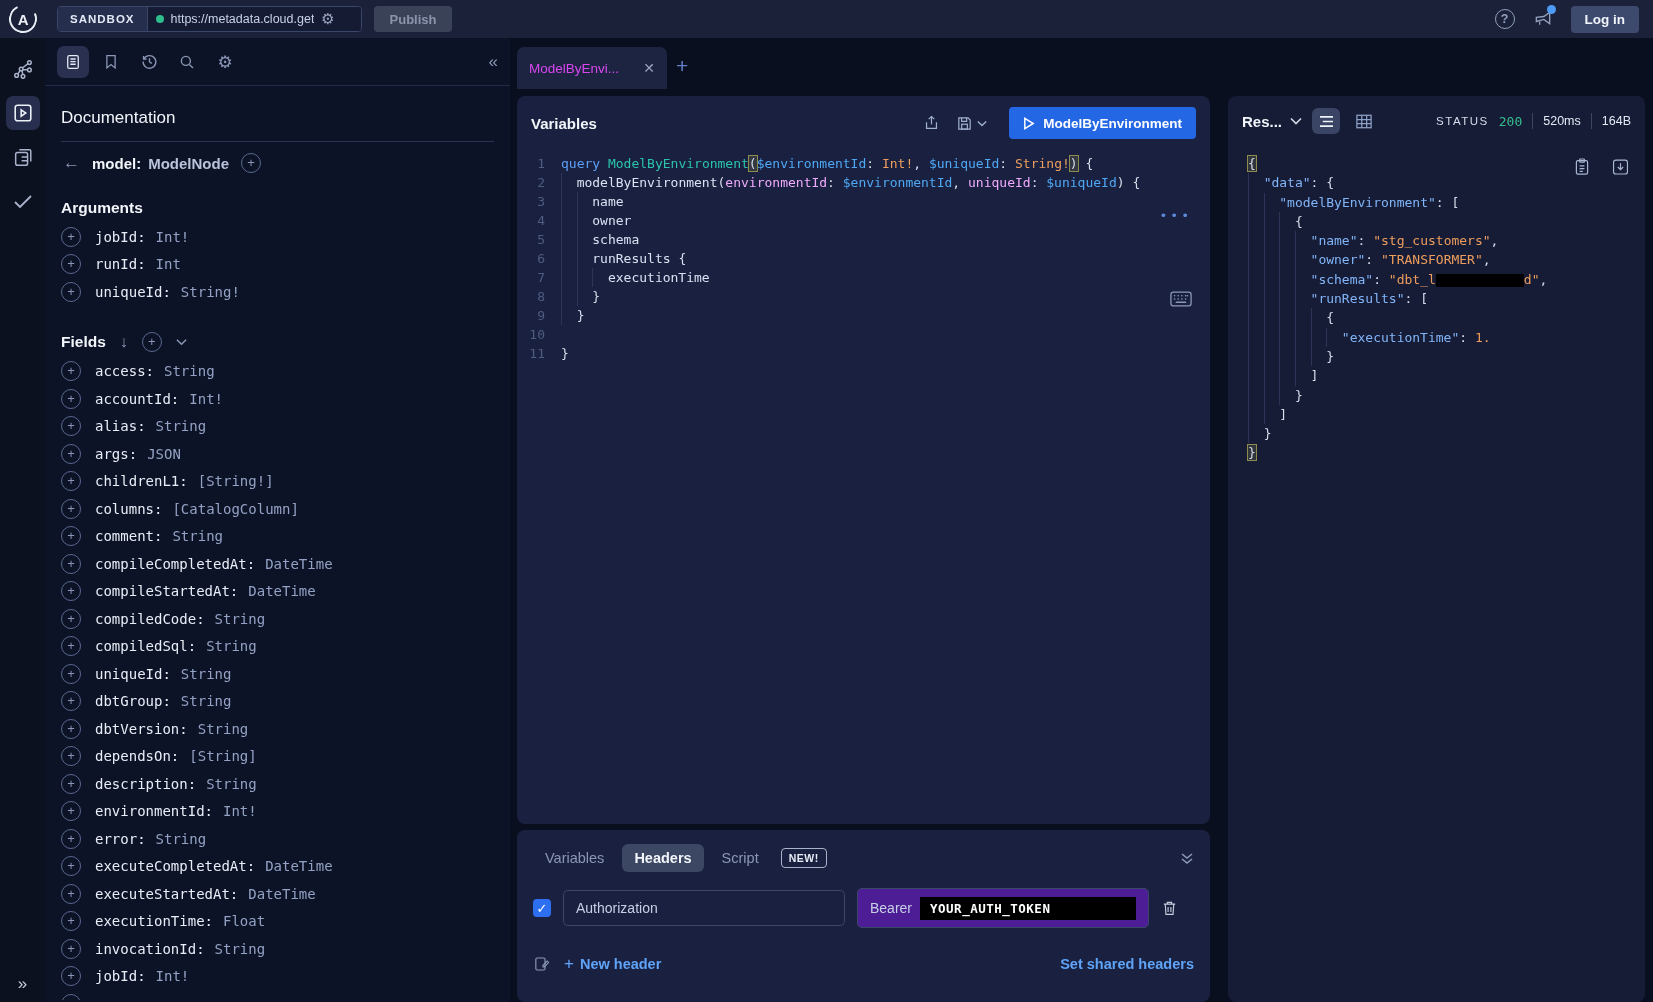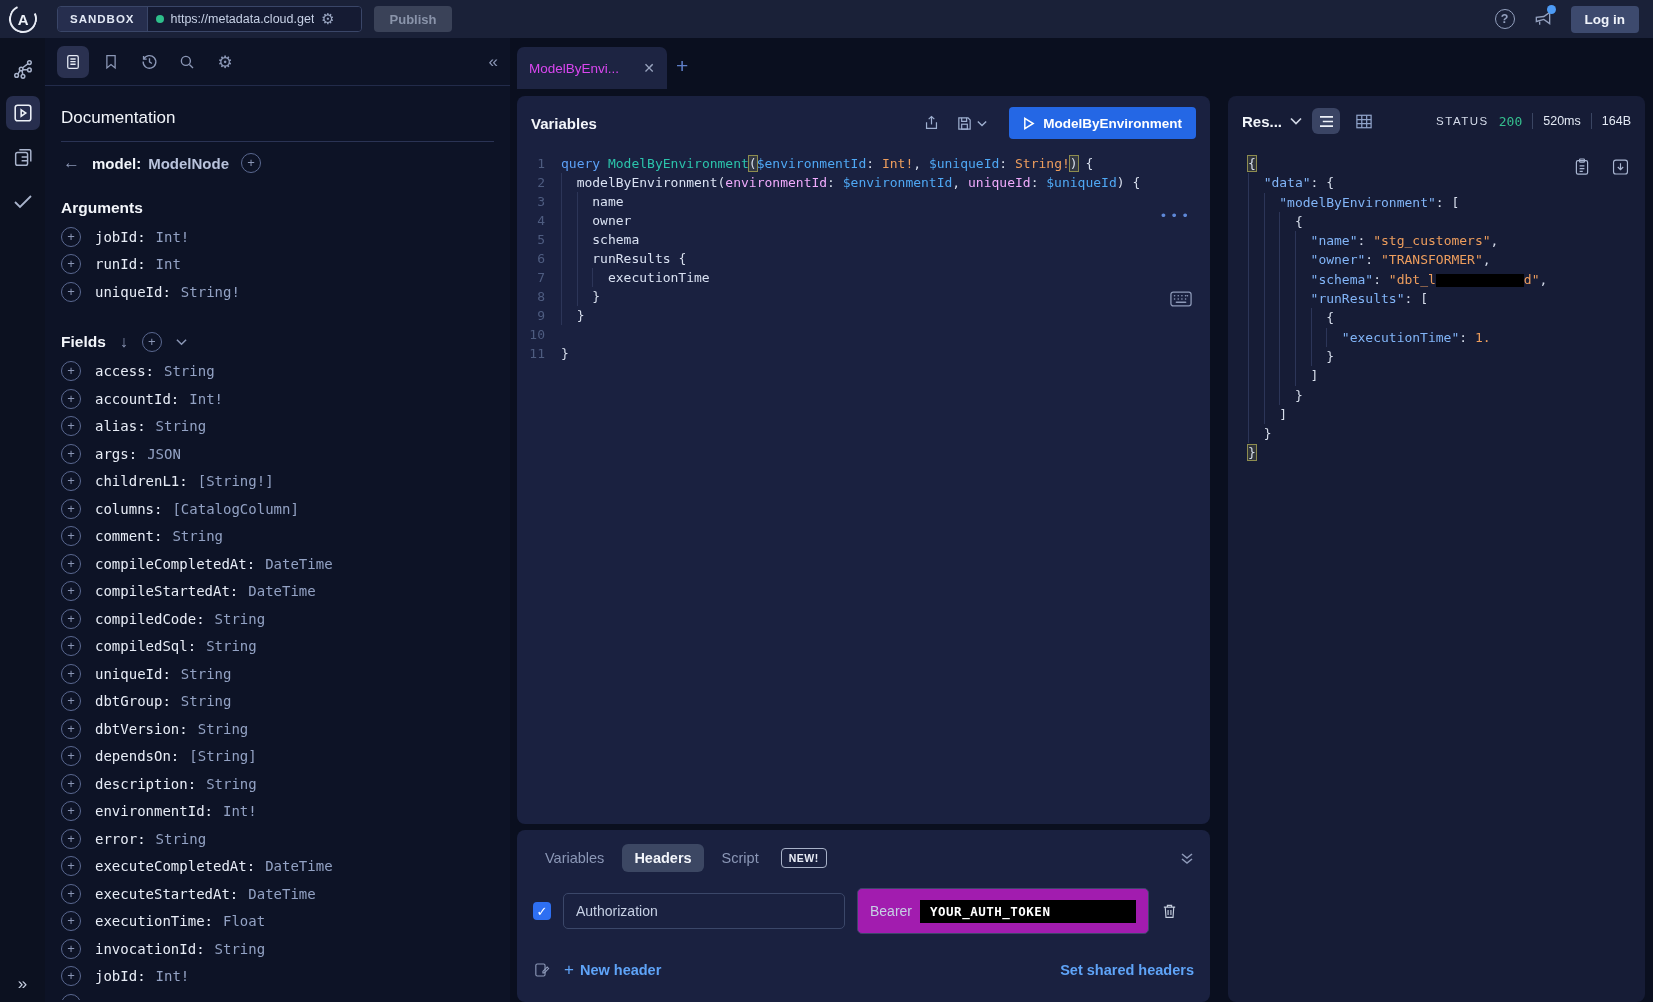--- a/index.html
+++ b/index.html
@@ -102,21 +102,21 @@
     border-radius:8px; padding:14px 16px 0 16px; }
   .req-tabs { display:flex; align-items:center; gap:6px; }
   .req-tab { font-size:14.5px; color:#8B97B6; padding:6px 12px; border-radius:6px; }
   .req-tab.selected { background:#3C4763; color:#F2F5FA; font-weight:bold; }
   .new-badge { margin-left:4px; font-size:10.5px; font-weight:bold; letter-spacing:.5px; color:#E8ECF5;
     border:1px solid #A8B2C8; border-radius:4px; padding:3px 7px; }
   .req-collapse { margin-left:auto; color:#8D99B8; }
   .hdr-row { display:flex; align-items:center; margin-top:16px; gap:12px; }
   .checkbox { width:18px; height:18px; flex:none; background:#2E6FF2; border-radius:4px; color:#fff;
     font-size:13px; display:flex; align-items:center; justify-content:center; }
-  .tinput { height:46px; background:#a21caf; border:1px solid #3B4769; border-radius:5px;
+  .tinput { height:40px; background:#4c1d95; border:1px solid #3B4769; border-radius:5px;
     display:flex; align-items:center; padding:0 12px; font-size:14px; color:#C6D0E4; }
   .key-input { width:282px; background:transparent; border:1px solid #3B4769; border-radius:5px;
     height:36px; padding:0 12px; font-size:14px; color:#C6D0E4; font-family:"Liberation Sans",sans-serif; }
   .val-input { width:292px; gap:8px; }
   .token-box { background:#000; color:#FFF; font-family:"DejaVu Sans Mono",monospace; font-size:12.5px;
     font-weight:bold; padding:4px 10px; letter-spacing:.5px; flex:1; }
   .trash { color:#C5CEDE; }
   .newhdr-row { display:flex; align-items:center; margin-top:26px; gap:14px; }
   .blue-link { color:#5FA4F8; font-size:14.5px; font-weight:bold; }
   .newhdr-btn { display:flex; align-items:center; gap:6px; }

